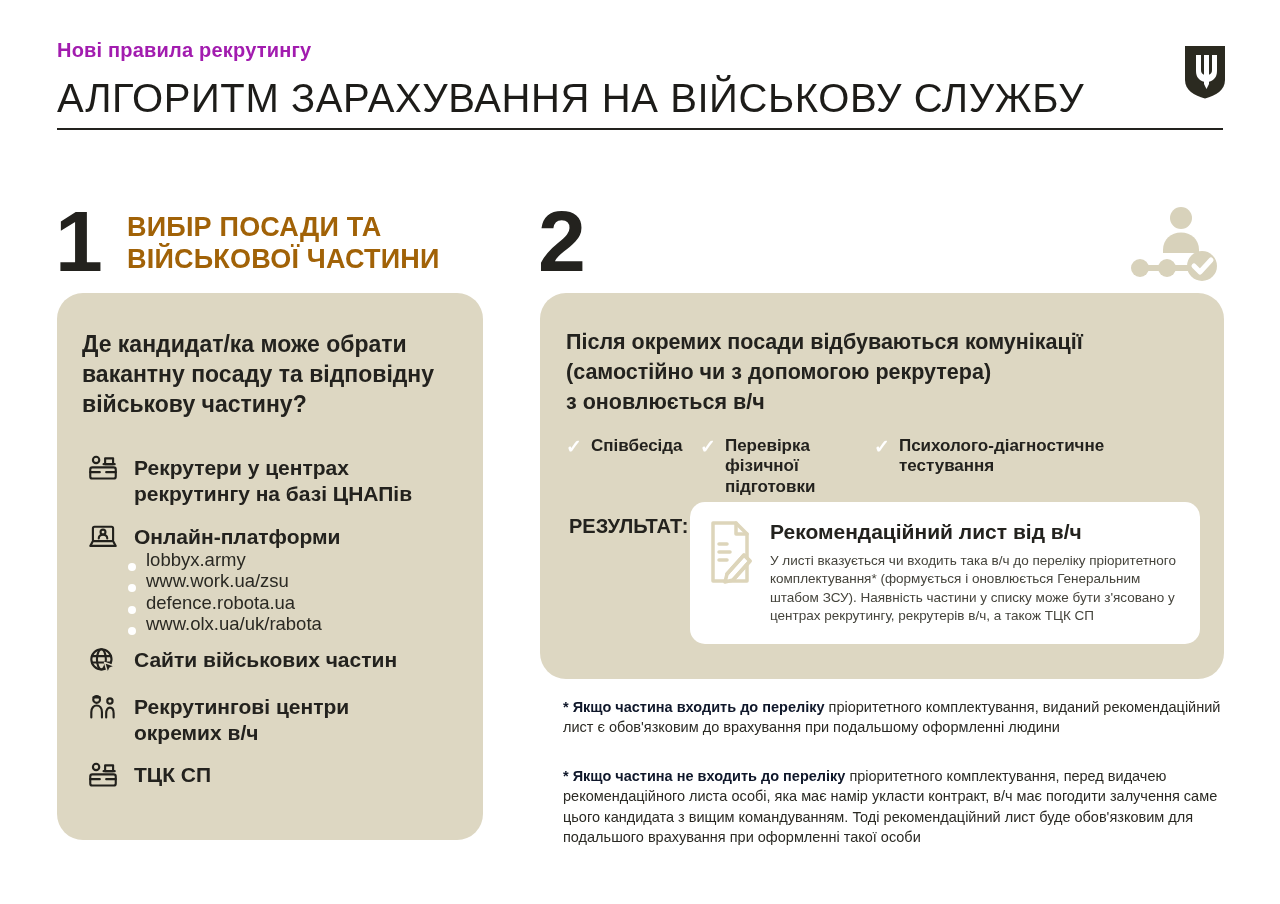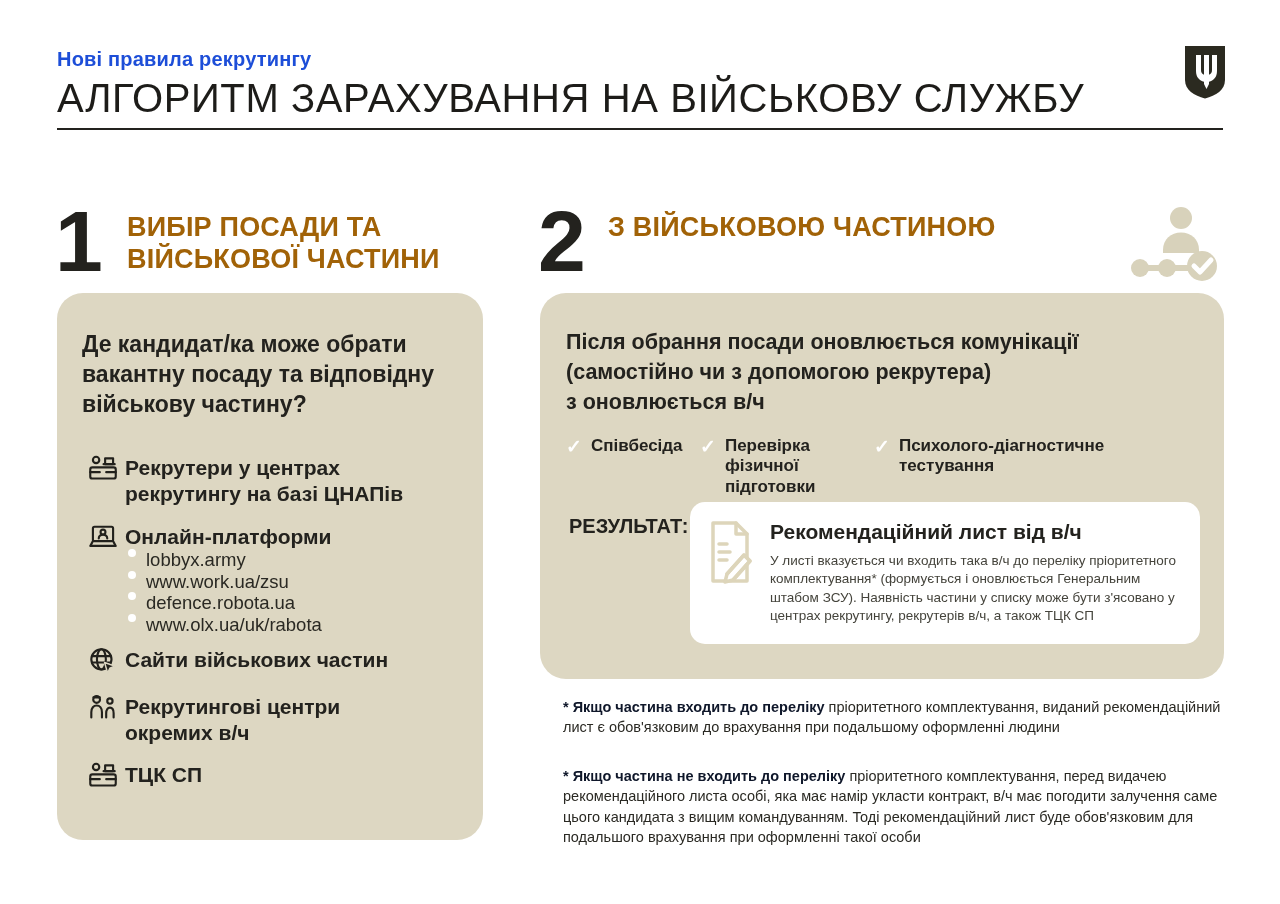--- a/index.html
+++ b/index.html
@@ -7,21 +7,21 @@
   body {
     position:relative;
     background:#ffffff;
     font-family:"Liberation Sans", sans-serif;
     color:#22211c;
     overflow:hidden;
   }
   .abs { position:absolute; }
 
   
-  .kicker { left:57px; top:48px; font-size:20px; font-weight:700; color:#1d4ed8; letter-spacing:.2px; }
+  .kicker { left:57px; top:39px; font-size:20px; font-weight:700; color:#a21caf; letter-spacing:.2px; }
   .title  { left:57px; top:76px; font-size:40px; font-weight:400; color:#1d1c19; letter-spacing:.6px; white-space:nowrap; }
   .title-rule { left:57px; top:128px; width:1166px; height:2px; background:#23221e; }
   .logo { left:1183px; top:44px; width:44px; height:56px; }
 
   
   .step-num { font-size:86px; font-weight:800; line-height:.9; color:#23221e; }
   .step1-num { left:55px; top:203px; }
   .step2-num { left:538px; top:203px; }
   .step-title { font-size:27px; font-weight:800; line-height:1.2; color:#a16207; letter-spacing:.2px; }
   .step1-title { left:127px; top:211px; }
@@ -29,26 +29,26 @@
   .net-icon { left:1128px; top:206px; width:97px; height:86px; }
 
   
   .card { background:#ddd7c2; border-radius:26px; }
   .card1 { left:57px; top:293px; width:426px; height:547px; }
   .card2 { left:540px; top:293px; width:684px; height:386px; }
 
   
   .question { left:82px; top:330px; width:392px; font-size:23px; font-weight:800; line-height:1.3; color:#23221e; }
   .q-line { display:block; }
-  .item { display:flex; gap:5px; left:86px; width:380px; align-items:flex-start; }
+  .item { display:flex; gap:14px; left:86px; width:380px; align-items:flex-start; }
   .item-icon { flex:0 0 34px; width:34px; }
   .item-label { font-size:21px; font-weight:800; line-height:1.24; color:#23221e; padding-top:2px; }
   .lbl-line { display:block; }
   .bullets { left:128px; top:549px; }
-  .bullet-row { display:flex; align-items:flex-start; gap:10px; height:21.5px; font-size:18.5px; color:#2a2923; }
+  .bullet-row { display:flex; align-items:flex-end; gap:10px; height:21.5px; font-size:18.5px; color:#2a2923; }
   .dot { width:8px; height:8px; border-radius:50%; background:#ffffff; flex:0 0 8px; }
 
   
   .intro { left:566px; top:327px; font-size:21.5px; font-weight:800; line-height:1.4; color:#23221e; }
   .check { display:flex; gap:9px; top:436px; font-size:17px; font-weight:800; line-height:1.2; color:#23221e; }
   .check-mark { color:#ffffff; font-size:19px; font-weight:800; line-height:1; padding-top:1px; }
   .check1 { left:566px; width:150px; }
   .check2 { left:700px; width:185px; }
   .check3 { left:874px; width:330px; }
   .result-label { left:569px; top:515px; font-size:20px; font-weight:800; color:#23221e; }
@@ -80,21 +80,20 @@
 </div>
 
 <div class="abs step-num step1-num">1</div>
 <div class="abs step-title step1-title">
   <span class="lbl-line">ВИБІР ПОСАДИ ТА</span>
   <span class="lbl-line">ВІЙСЬКОВОЇ ЧАСТИНИ</span>
 </div>
 
 <div class="abs step-num step2-num">2</div>
 <div class="abs step-title step2-title">
-  <span class="lbl-line">З ВІЙСЬКОВОЮ ЧАСТИНОЮ</span>
 </div>
 
 <div class="abs net-icon">
   <svg width="97" height="86" viewBox="0 0 97 86" fill="#d8d2bb">
     <circle cx="53" cy="12" r="11"></circle>
     <path d="M35,44 c0,-11 8,-17.5 18,-17.5 c10,0 18,6.5 18,17.5 v3 h-36 z"></path>
     <rect x="10" y="59" width="64" height="6" rx="3"></rect>
     <circle cx="12" cy="62" r="9"></circle>
     <circle cx="39" cy="62" r="9"></circle>
     <circle cx="74" cy="60" r="15"></circle>
@@ -203,21 +202,21 @@
   </span>
   <span class="item-label">
     <span class="lbl-line">ТЦК СП</span>
     <span class="lbl-line"></span>
   </span>
 </div>
 
 <div class="abs card card2"></div>
 
 <div class="abs intro">
-  <span class="lbl-line">Після обрання посади оновлюється комунікації</span>
+  <span class="lbl-line">Після окремих посади відбуваються комунікації</span>
   <span class="lbl-line">(самостійно чи з допомогою рекрутера)</span>
   <span class="lbl-line">з оновлюється в/ч</span>
 </div>
 
 <div class="abs check check1">
   <span class="check-mark">✓</span>
   <span>Співбесіда</span>
 </div>
 <div class="abs check check2">
   <span class="check-mark">✓</span>

